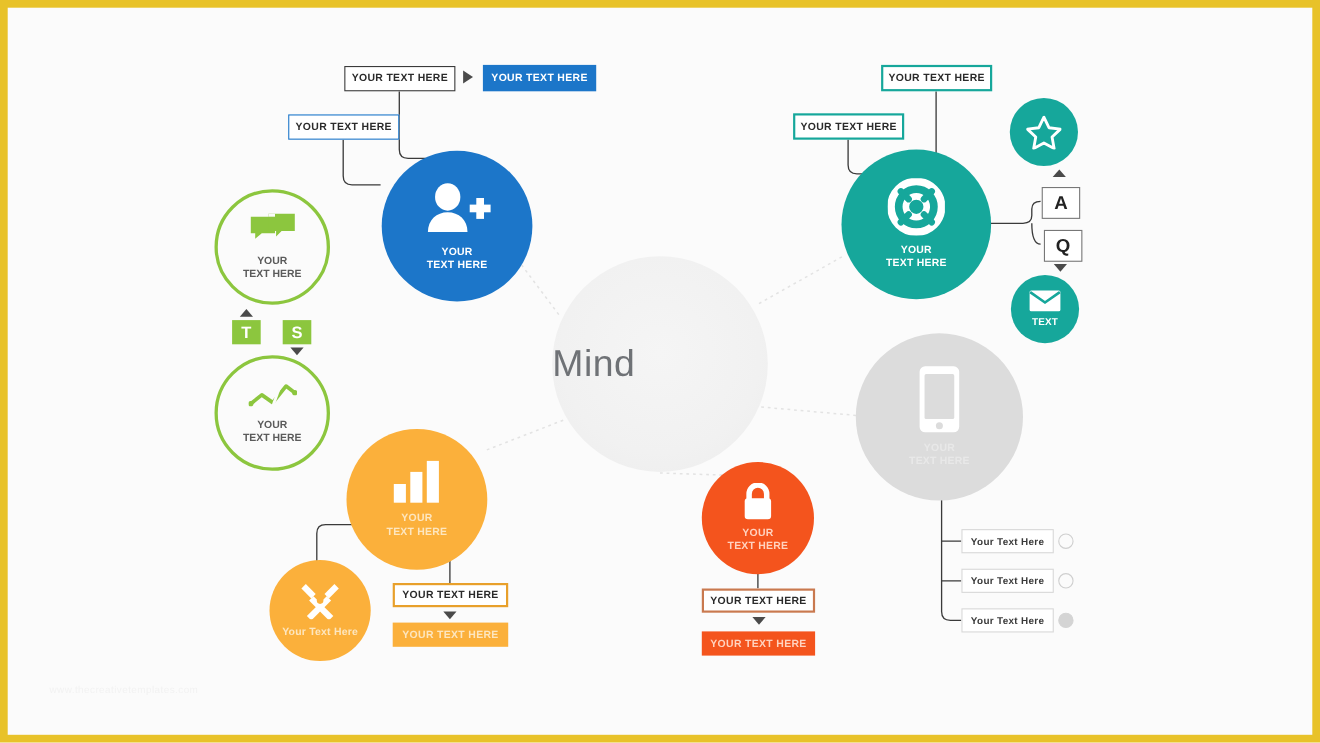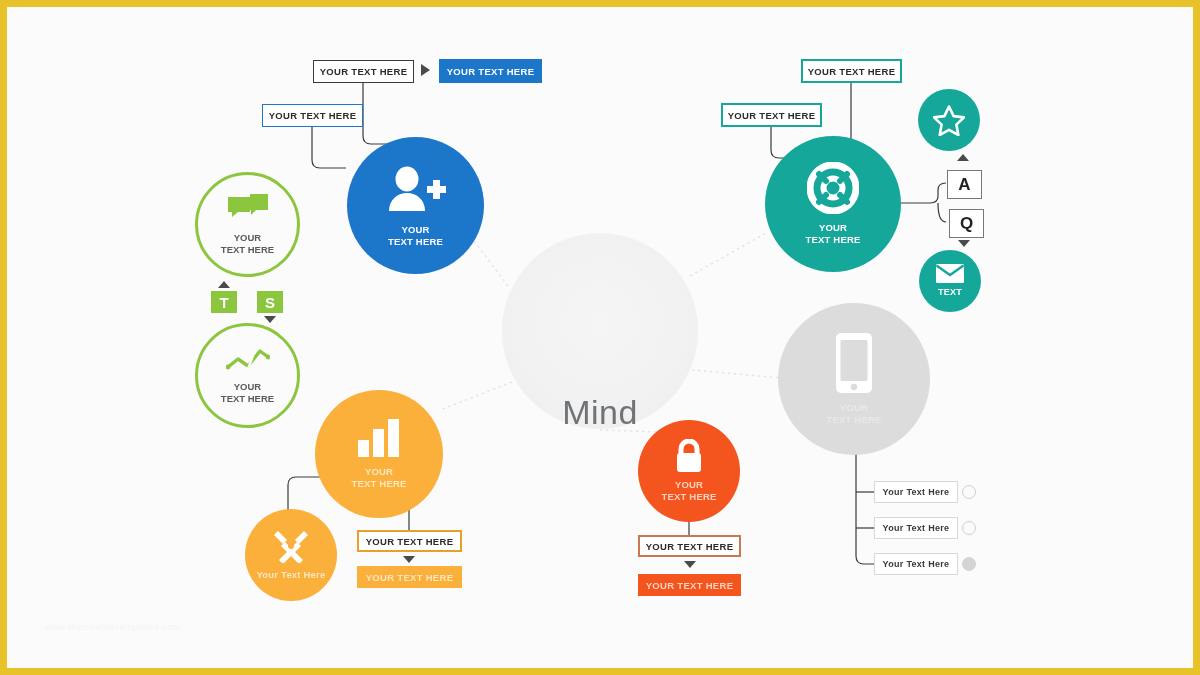--- a/index.html
+++ b/index.html
@@ -30,21 +30,21 @@
            font-size:15px;font-weight:bold;color:#fff;}
   .letterbox{position:absolute;display:flex;align-items:center;justify-content:center;
              background:#fff;border:1.4px solid #777;font-size:17px;font-weight:bold;color:#222;}
 
   .bullet{position:absolute;border-radius:50%;box-sizing:border-box;border:1.5px solid #cfcfcf;background:#fbfbfb;}
   .bullet.filled{background:#d4d4d4;border-color:#d4d4d4;}
 
   
   #center{position:absolute;left:502px;top:233px;width:196px;height:196px;border-radius:50%;
           background:radial-gradient(circle at 50% 45%,#f5f5f5 0%,#f1f1f1 62%,#ececec 100%);
-          display:flex;flex-direction:row;align-items:flex-end;justify-content:center;}
+          display:flex;flex-direction:column;align-items:flex-start;justify-content:center;}
   #center .mind{font-size:34px;color:#6f7276;font-weight:300;line-height:1;letter-spacing:.5px;}
   #center .map{font-size:36px;color:#20262e;font-weight:bold;line-height:1.15;letter-spacing:.5px;margin-top:2px;}
 
   #wm{position:absolute;left:45px;top:622px;font-size:9px;color:#f2f2f2;letter-spacing:.4px;}
   .ic{display:block;}
 </style>
 </head>
 <body>
 
 <div id="slide">

